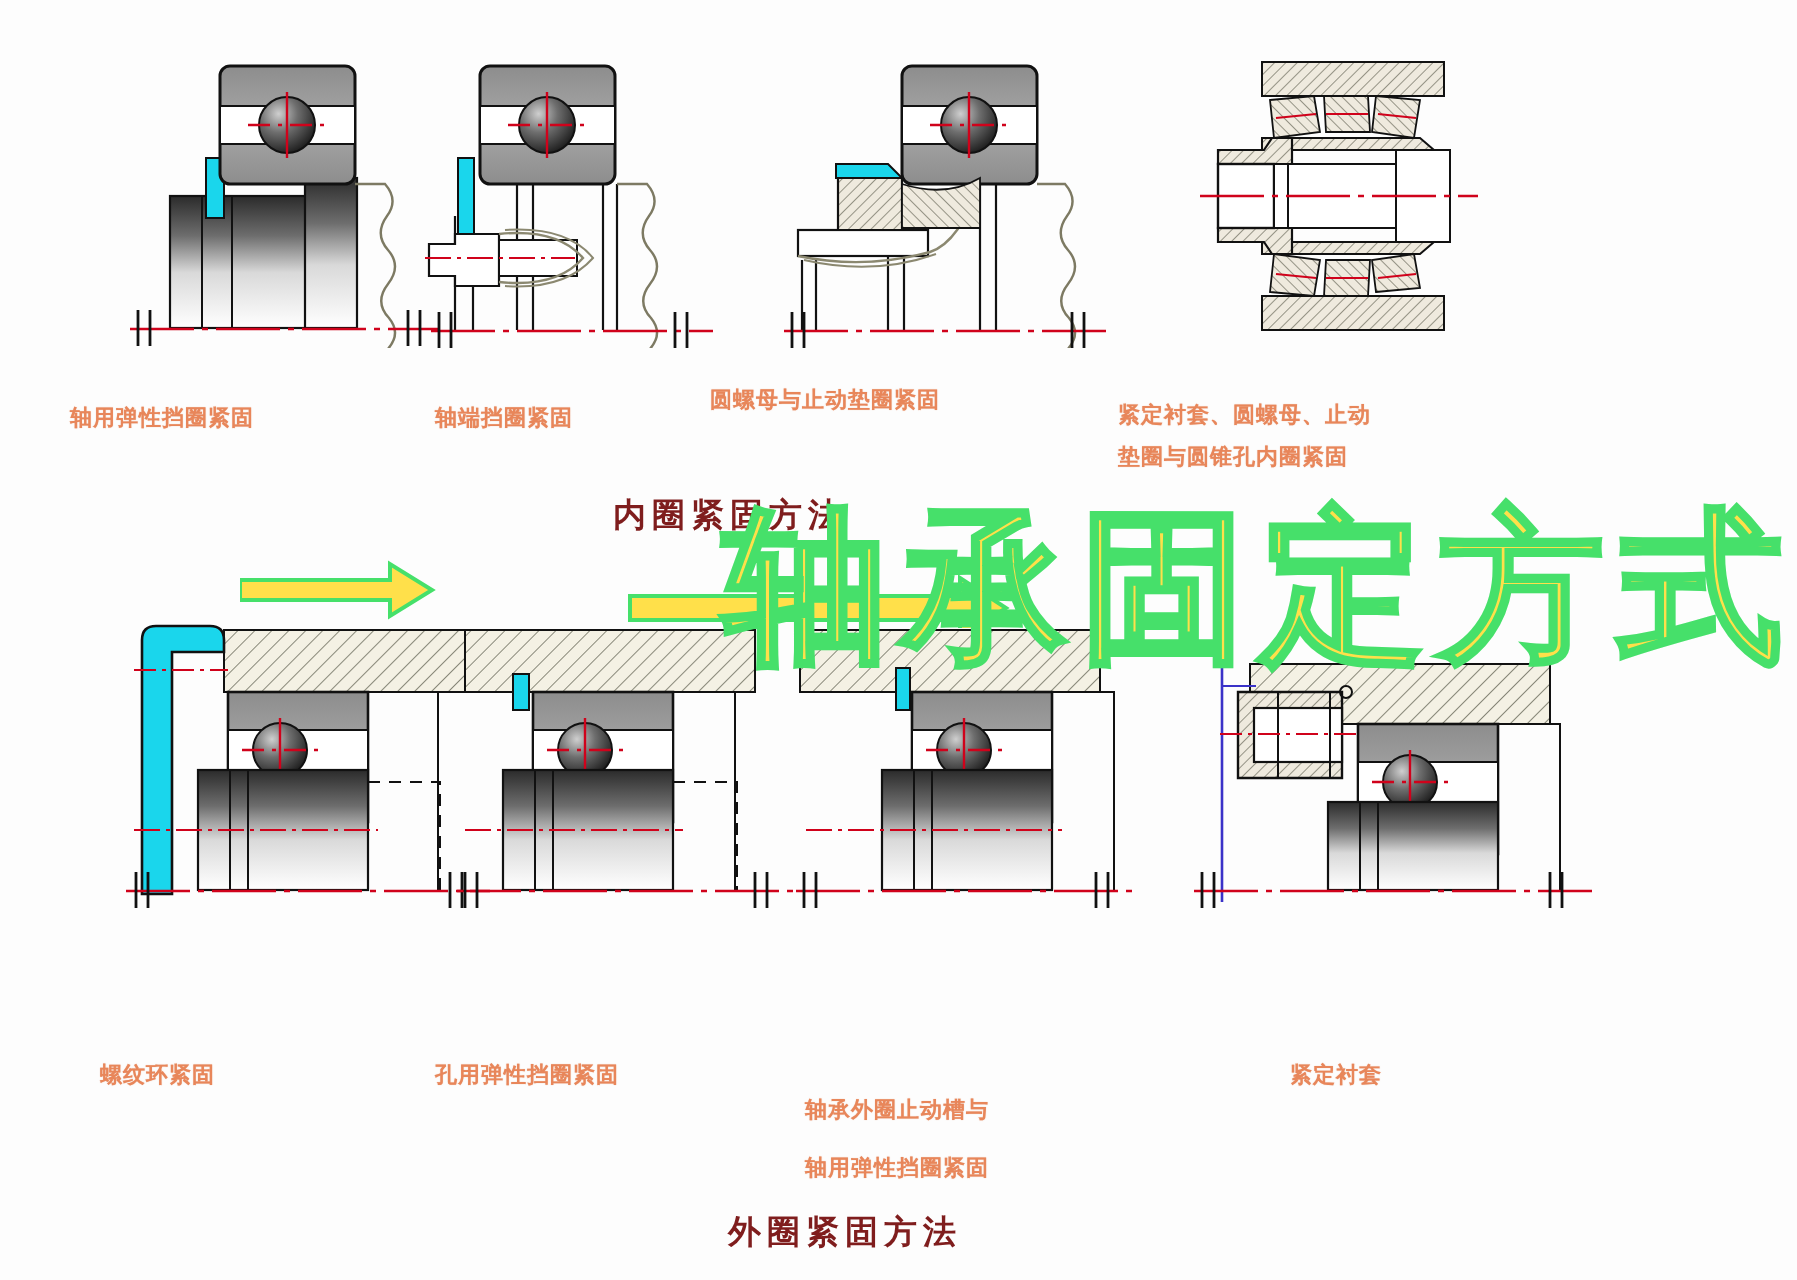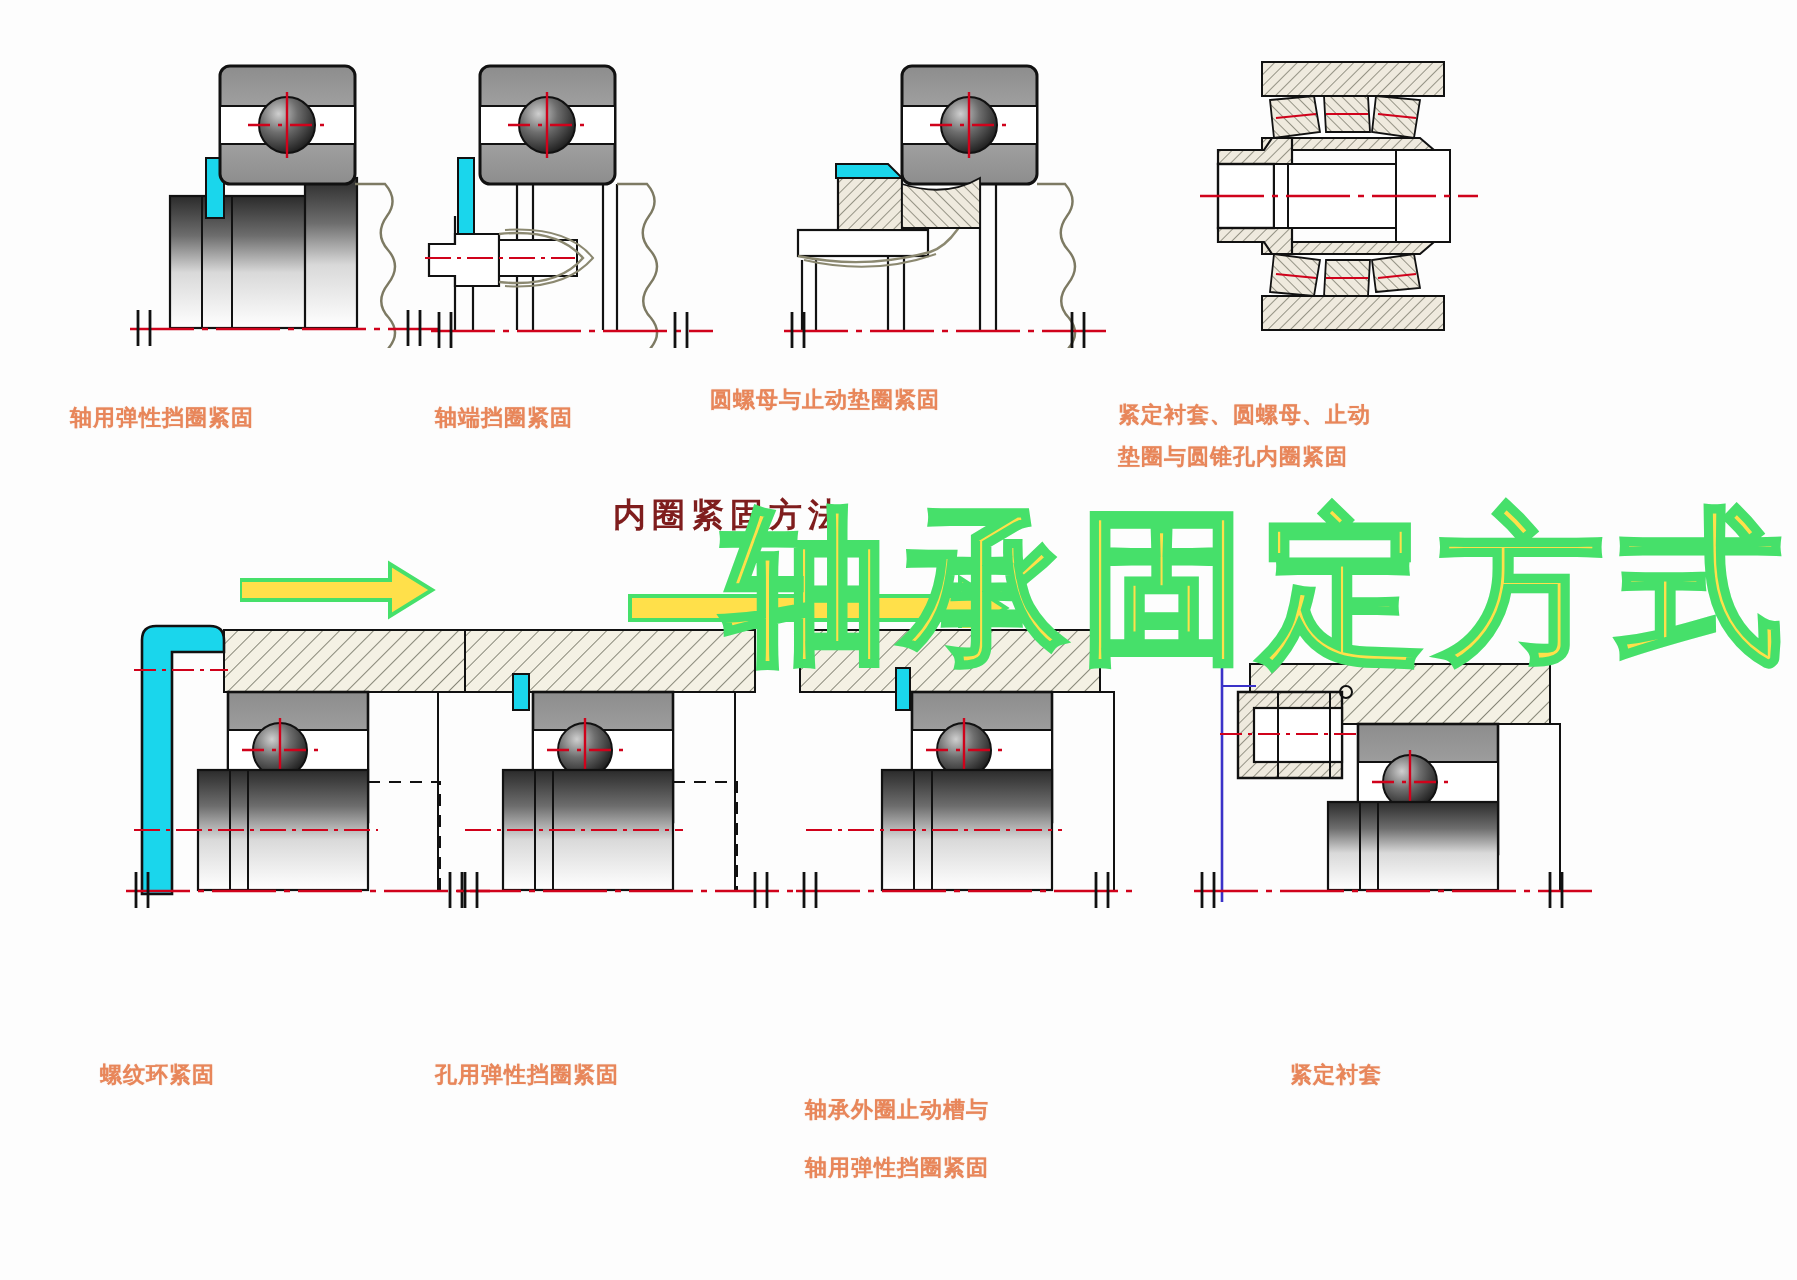--- a/index.html
+++ b/index.html
@@ -394,14 +394,15 @@
 
   <div class="caption" style="left:100px; top:1055px; width:330px;">螺纹环紧固</div>
 
   <div class="caption" style="left:435px; top:1055px; width:360px;">孔用弹性挡圈紧固</div>
 
   <div class="caption" style="left:805px; top:1050px; width:330px; line-height:58px;margin-top:31px;">轴承外圈止动槽与
 轴用弹性挡圈紧固</div>
 
   <div class="caption" style="left:1290px; top:1055px; width:300px;">紧定衬套</div>
 
+  <div class="section-label" style="left:620px; top:1210px; width:450px;">外圈紧固方法</div>
 
 </div>
 
 </body></html>

